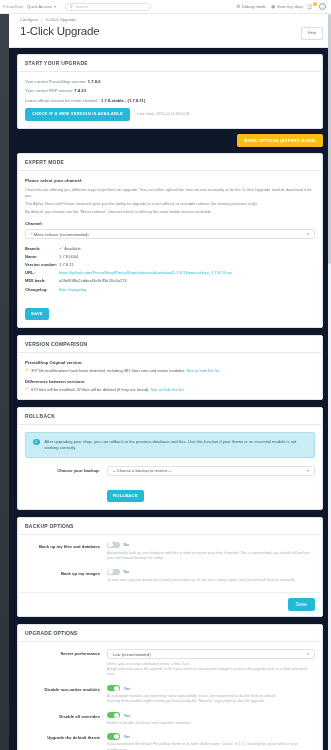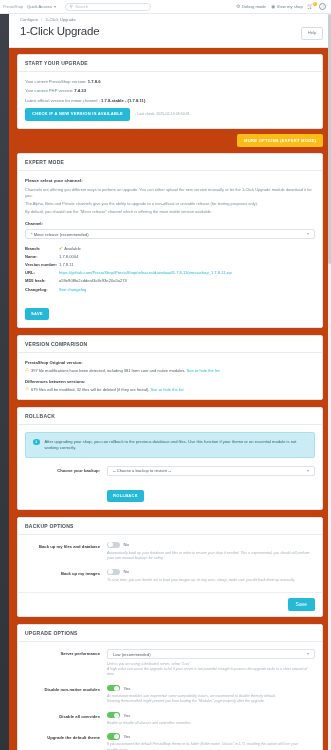--- a/index.html
+++ b/index.html
@@ -62,21 +62,21 @@
     width: 9px;
     background: #363a41;
     z-index: 20;
   }
   .sidebar-strip { width: 100%; height: 100%; background: linear-gradient(180deg,#3d424a 0%, #2f333a 100%); }
 
   
   .page {
     position: absolute;
     left: 9px; top: 14px; right: 0; bottom: 0;
-    background: #c2410c;
+    background: #0f172a;
     overflow: hidden;
   }
 
   .breadcrumb-bar {
     background: #fff;
     padding: 3px 0 0 11px;
     font-size: 4.2px;
     color: #7a8c94;
   }
   .breadcrumb-bar .sep { margin: 0 2px; color: #b5c0c7; }

